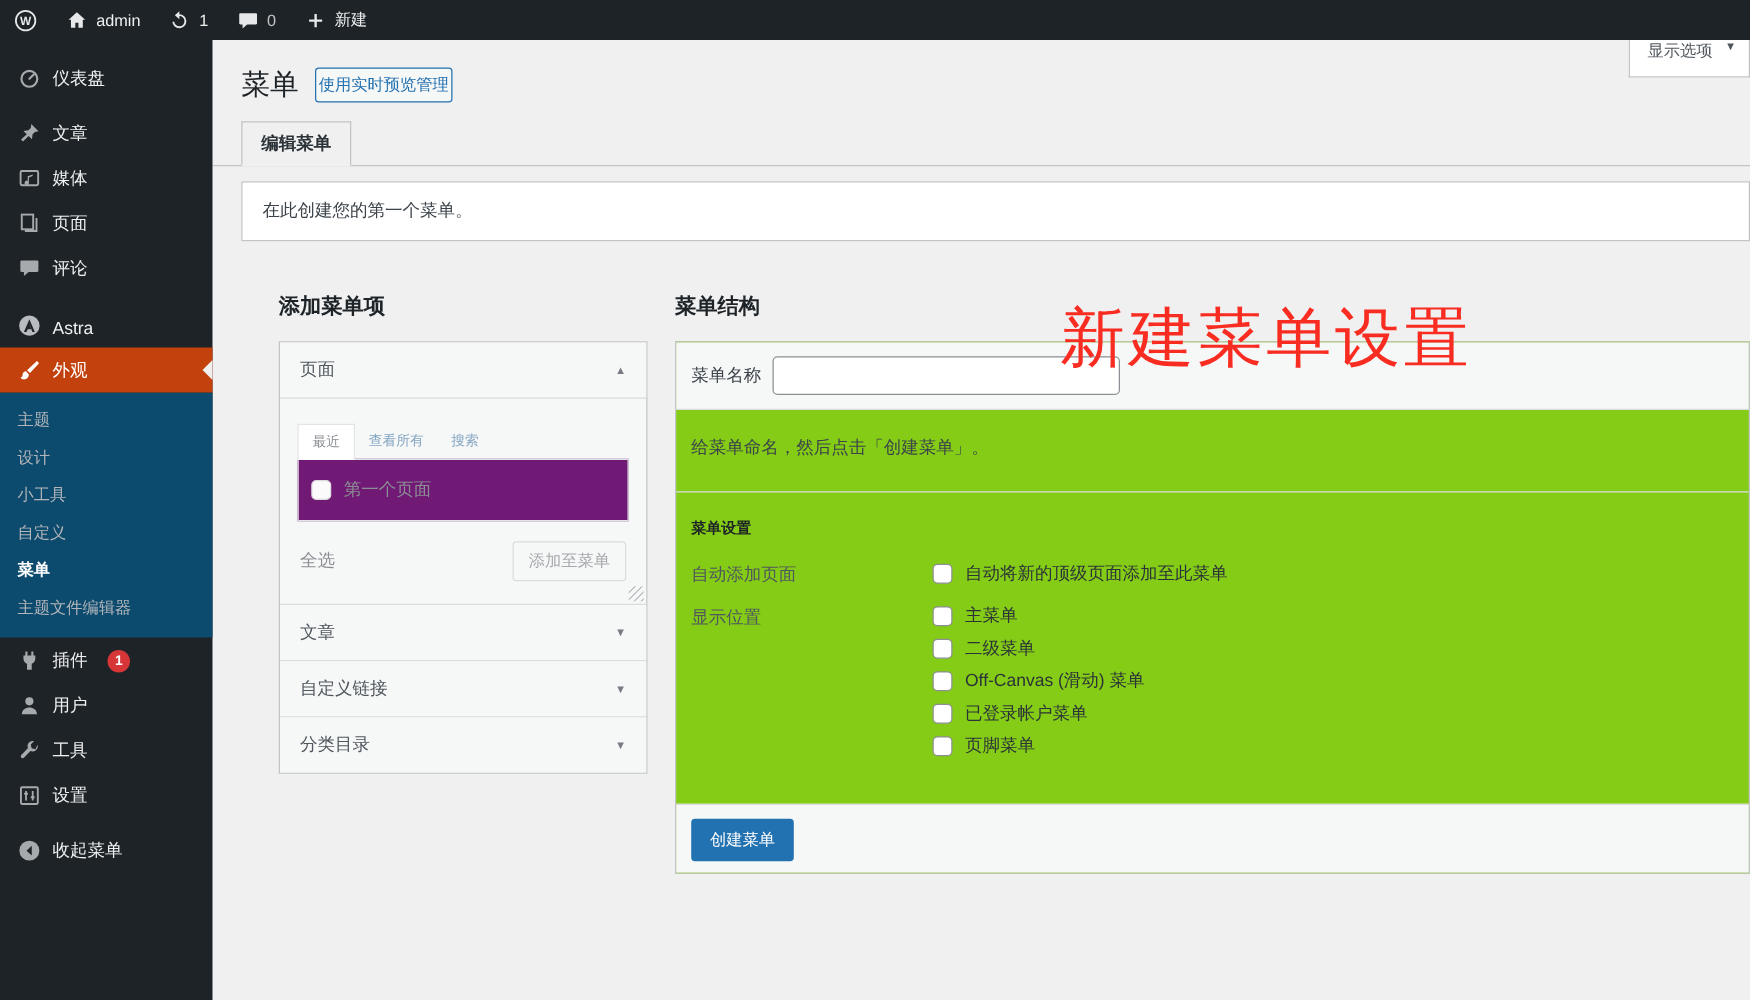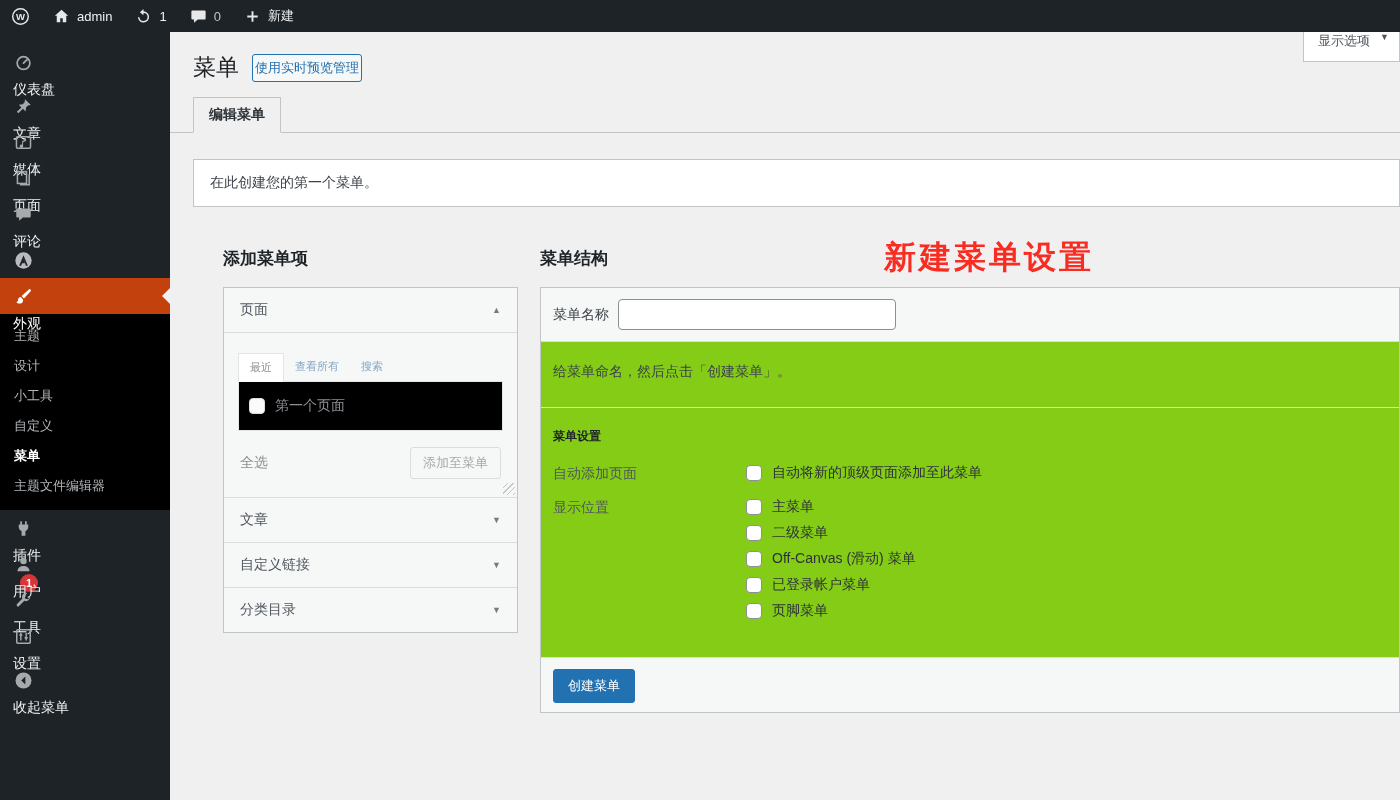--- a/index.html
+++ b/index.html
@@ -17,34 +17,34 @@
   .ab-item { display:flex; align-items:center; gap:6px; padding:0 11px; height:32px; cursor:pointer; }
   .ab-item .ic { display:flex; align-items:center; }
   .ab-item svg { width:19px; height:19px; color:#e6e8ea; }
   .ab-count-dim { color:#c3c4c7; }
   
   .sidebar {
     position:absolute; top:32px; left:0; width:170px; height:768px;
     background:#1d2327; color:#f0f0f1; font-size:14px; z-index:150;
   }
   .mi {
-    display:flex; align-items:flex-start; gap:9px; padding:8px 8px 8px 13px;
-    height:36px; cursor:pointer; position:relative;flex-direction:column;
+    display:flex; align-items:flex-end; gap:9px; padding:8px 8px 8px 13px;
+    height:36px; cursor:pointer; position:relative;
   }
   .mi .ic { width:20px; height:20px; color:#a7aaad; display:flex; align-items:center; justify-content:center; flex:none; }
   .mi .ic svg { width:19px; height:19px; }
   .mi-label { white-space:nowrap; }
   .spacer8 { height:8px; } .spacer10 { height:10px; } .pt12 { padding-top:12px; }
   .mi.current-parent { background:#c2410c; color:#fff; }
   .mi.current-parent .ic { color:#fff; }
   .mi.current-parent::after {
     content:''; position:absolute; right:0; top:50%; transform:translateY(-50%);
     border:8px solid transparent; border-right:8px solid #f0f0f1;
   }
-  .submenu { background:#000000; padding:7px 0 9px; }
+  .submenu { background:#0c4a6e; padding:7px 0 9px; }
   .smi { display:block; padding:5px 14px; height:30px; line-height:20px; font-size:13px; color:#b2b6ba; cursor:pointer; white-space:nowrap; }
   .smi.current { color:#fff; font-weight:700; }
   .badge {
     display:inline-block; min-width:18px; height:18px; margin-left:7px;
     background:#d63638; color:#fff; border-radius:9px; font-size:11px;
     line-height:18px; text-align:center; padding:0 3px; font-weight:600;
   }
   
   .wrap { position:absolute; left:170px; top:32px; width:1230px; height:768px; }
   .screen-options {
@@ -60,42 +60,42 @@
     border:1px solid #2271b1; border-radius:3px; background:#f6f7f7; cursor:pointer;
     font-family:inherit;
   }
   .tab-bar { margin-top:15px; padding-left:23px; border-bottom:1px solid #c3c4c7; }
   .nav-tab {
     display:inline-block; padding:8px 15px; font-size:14px; font-weight:600;
     color:#2c3338; background:#f0f0f1; border:1px solid #c3c4c7;
     margin-bottom:-1px; border-bottom:1px solid #f0f0f1; cursor:pointer;
   }
   .notice {
-    margin:26px 0 0 23px; background:#fff; border:1px solid #c3c4c7;
+    margin:12px 0 0 23px; background:#fff; border:1px solid #c3c4c7;
     padding:14px 16px; font-size:14px; color:#3c434a;
   }
   .columns { display:flex; gap:22px; margin:40px 0 0 23px; align-items:flex-start; }
   .col-left { width:295px; flex:none;margin-left:30px; }
   .col-right { flex:1; min-width:0; }
   h2.col-heading { font-size:17px; font-weight:600; color:#1d2327; margin:0 0 17px; }
   
   .accordion { border:1px solid #c3c4c7; background:#f6f7f7; font-size:14px; color:#50575e; }
   .acc-header {
     display:flex; justify-content:space-between; align-items:center;
     padding:13px 16px; cursor:pointer; background:#f6f7f7;
   }
   .acc-header .tri { font-size:9px; color:#787c82; }
   .acc-sec { border-top:1px solid #dcdcde; }
   .acc-sec:first-child { border-top:none; }
   .acc-body { border-top:1px solid #dcdcde; padding:20px 14px 8px; position:relative; }
   .quick-tabs { display:flex; font-size:11px; position:relative; z-index:2; margin-bottom:-1px; }
   .qt { padding:6px 11px; cursor:pointer; }
   .qt.active { background:#fff; border:1px solid #e2e4e7; border-bottom:1px solid #fff; color:#8c8f94; }
   .qt.link { color:#84a6c3; }
-  .tabs-panel { border:1px solid #e2e4e7; background:#000000; padding:15px 10px; }
+  .tabs-panel { border:1px solid #e2e4e7; background:#701a75; padding:15px 10px; }
   .check-item { display:flex; align-items:center; gap:10px; color:#8c8f94; }
   .cb { width:16px; height:16px; border:1px solid #8c8f94; border-radius:4px; background:#fff; flex:none; cursor:pointer; }
   .cb.dim { border-color:#dcdcde; background:#fbfbfc; }
   .select-row { display:flex; justify-content:space-between; align-items:center; padding:16px 2px 10px; }
   .select-all { color:#8c8f94; cursor:pointer; }
   .add-btn {
     background:#f6f7f7; border:1px solid #dcdcde; color:#a7aaad; font-size:13px;
     padding:6px 12px; border-radius:3px; cursor:default; font-family:inherit;
   }
   .resize-handle {
@@ -119,22 +119,22 @@
   .setting-label { width:193px; flex:none; padding-top:1px; color:#50575e; }
   .checks { display:flex; flex-direction:column; gap:8px; }
   .check { display:flex; align-items:center; gap:10px; color:#2c3338; }
   .box-footer { background:#f6f7f7; border-top:1px solid #dcdcde; padding:11px 12px; height:55px; }
   .create-btn {
     background:#2271b1; border:1px solid #2271b1; color:#fff; font-size:13px;
     padding:7px 14px; border-radius:3px; cursor:pointer; font-family:inherit;
   }
   
   .annotation {
-    position:absolute; left:714px; top:204px; z-index:90; pointer-events:none;
-    font-size:32px; font-weight:700; letter-spacing:3px; color:#f92c21;
+    position:absolute; left:678px; top:204px; z-index:90; pointer-events:none;
+    font-size:52px; font-weight:400; letter-spacing:3px; color:#f92c21;
     font-family:"DejaVu Sans","Liberation Sans",sans-serif; white-space:nowrap;
   }
 </style>
 </head>
 <body>
 
 <div class="adminbar">
   <div class="ab-item">
     <span class="ic">
       <svg viewBox="0 0 20 20">

